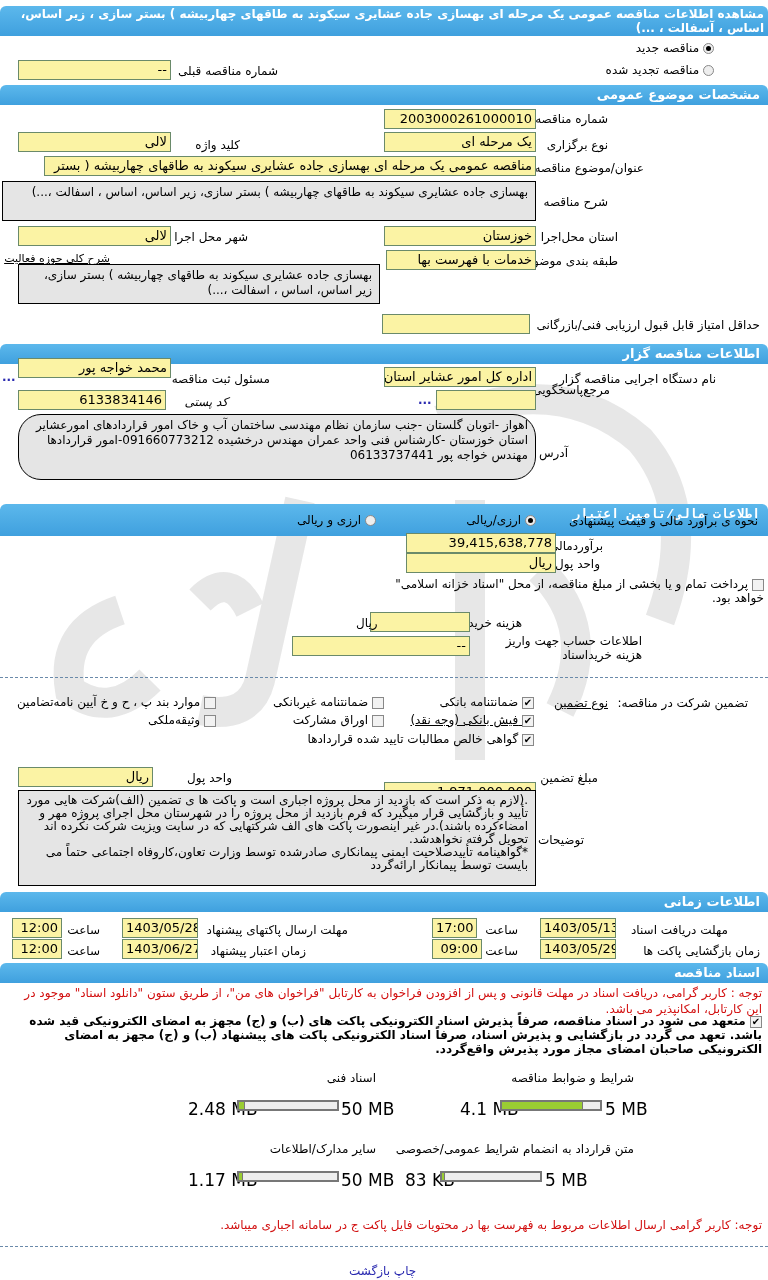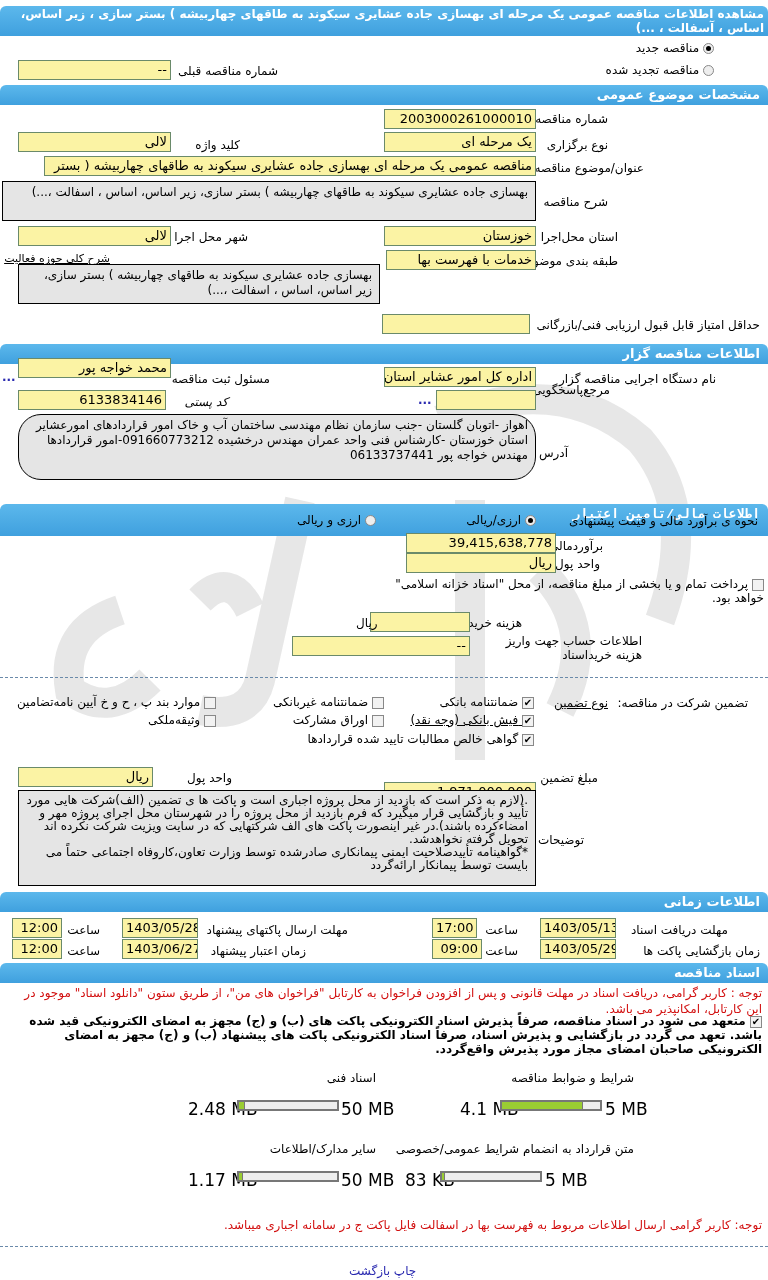--- a/index.html
+++ b/index.html
@@ -244,20 +244,20 @@
   </div>
 <div class="size" style="left:545px;top:1170px;">5 MB</div>
 
 <div class="lbl" style="right:392px;top:1142px;">سایر مدارک/اطلاعات</div>
 <div class="size" style="left:188px;top:1170px;">1.17 MB</div>
 <div class="bar" style="left:237px;top:1171px;width:102px;">
     <div class="fill" style="width:3%;"></div>
   </div>
 <div class="size" style="left:341px;top:1170px;">50 MB</div>
 
-<div class="lbl red" style="right:6px;top:1218px;">توجه: کاربر گرامی ارسال اطلاعات مربوط به فهرست بها در اسفالت فایل پاکت ج در سامانه اجباری میباشد.</div>
+<div class="lbl red" style="right:6px;top:1218px;">توجه: کاربر گرامی ارسال اطلاعات مربوط به فهرست بها در محتویات فایل پاکت ج در سامانه اجباری میباشد.</div>
 
 <div class="dash" style="top:1246px;"></div>
 
 <div class="lbl" style="left:349px;top:1264px;direction:rtl;color:#2a2ab0;">
   <span style="cursor:pointer;">چاپ</span>
   <span style="cursor:pointer;">بازگشت</span>
 </div>
 
 </body></html>

